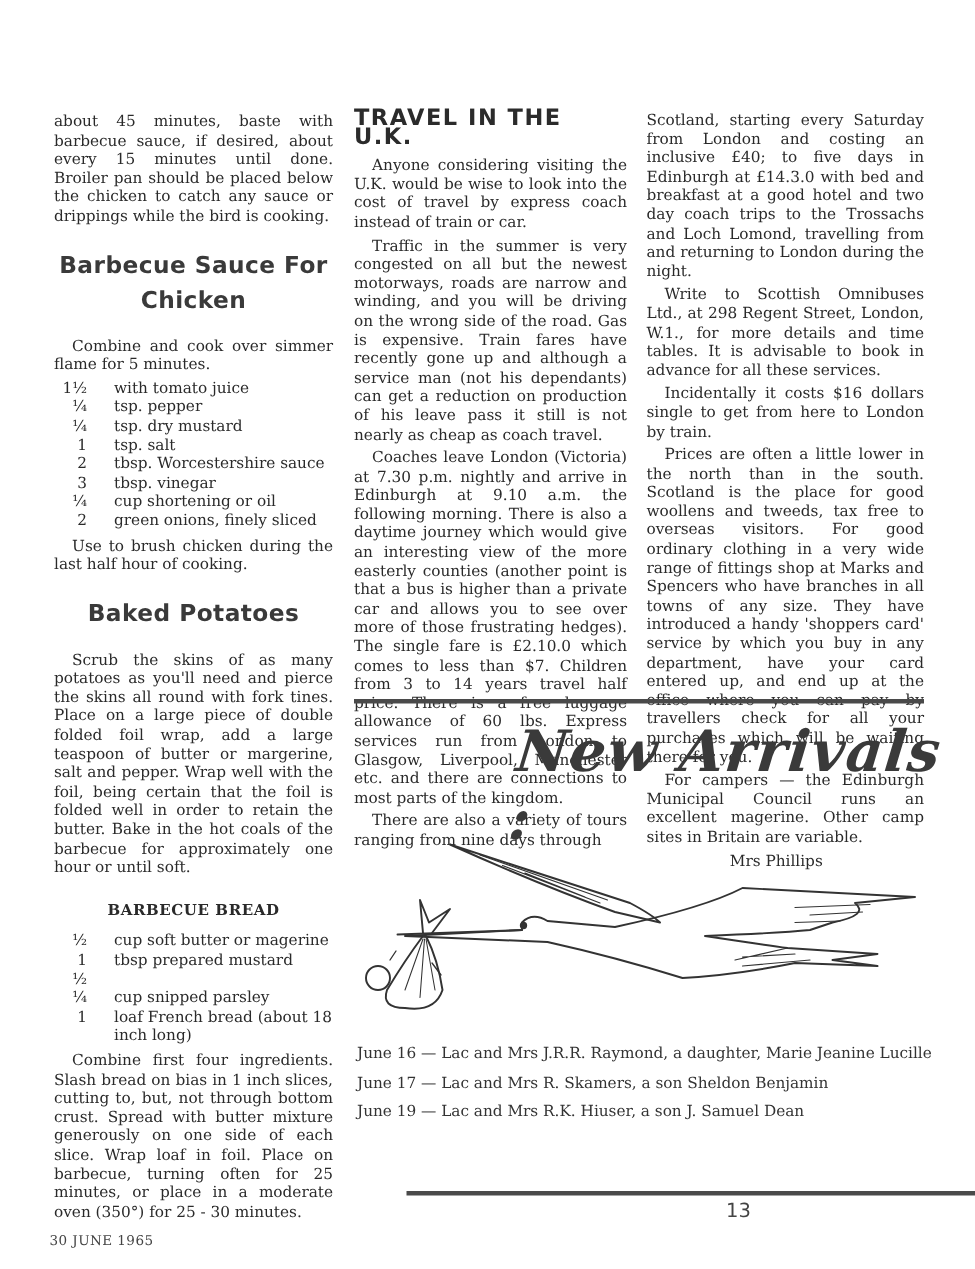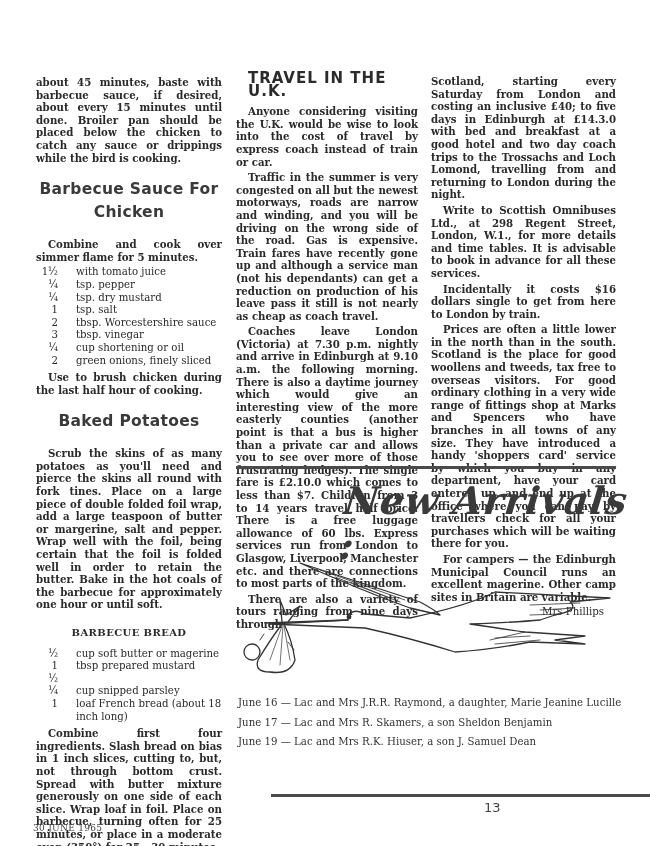--- a/index.html
+++ b/index.html
@@ -1,35 +1,35 @@
 <!DOCTYPE html>
 <html><head>
 <meta charset="utf-8">
 <style>
   html, body { margin: 0; padding: 0; background: #ffffff; }
   body { width: 650px; height: 846px; position: relative; overflow: hidden;
          font-family: "DejaVu Serif", "Liberation Serif", serif; color: #2a2a2a; }
   .col { position: absolute; font-size: 10.2px; line-height: 12.6px; text-align: justify; }
-  .col p { margin: 0 0 3px 0; text-indent: 12px; font-weight: bold; }
+  .col p { margin: 0 0 3px 0; text-indent: 12px; }
   .col p.noind { text-indent: 0; }
   #col1 { left: 36px; top: 76px; width: 186px; }
   #col2 { left: 236px; top: 72px; width: 182px; }
   #col3 { left: 431px; top: 75px; width: 185px; }
   .sans-head { font-family: "DejaVu Sans", "Liberation Sans", sans-serif; font-weight: 700;
                font-size: 15.5px; line-height: 23px; text-align: center; color: #3a3a3a;
                margin: 14px 0 14px 0; letter-spacing: 0.3px; }
   .travel-head { font-family: "DejaVu Sans", "Liberation Sans", sans-serif; font-weight: bold;
-                 font-size: 15px; letter-spacing: 1px; color: #2b2b2b; margin: 0 0 8px 12px; text-align: left; }
+                 font-size: 15px; letter-spacing: 1px; color: #2b2b2b; margin: 0 0 8px 0; text-align: left; }
   .bold-head { font-weight: bold; font-size: 10px; text-align: center; letter-spacing: 0.4px;
                margin: 16px 0 8px 0; color: #2a2a2a; }
   ul.ingr { list-style: none; margin: 0 0 4px 0; padding: 0; }
   ul.ingr li { display: flex; text-align: left; gap: 13px; }
   ul.ingr li .q { width: 22px; text-align: right; padding-right: 5px; flex: none; }
   ul.ingr li .t { flex: 1; }
-  .sig { text-align: right; margin-top: 1px; padding-right: 12px; }
+  .sig { text-align: center; margin-top: 1px; padding-right: 12px; }
   .rule { position: absolute; height: 3px; background: #4a4a4a; }
   #rule-top { left: 236px; top: 466px; width: 380px; }
   #rule-bottom { left: 271px; top: 794px; width: 379px; }
   #arrivals-title { position: absolute; left: 342px; top: 478px; font-family: "DejaVu Serif", serif;
                     font-style: italic; font-weight: bold; font-size: 38px; color: #3a3a3a; letter-spacing: 1px;
                     transform: skewX(-6deg); }
   #stork { position: absolute; left: 240px; top: 560px; width: 400px; height: 130px; }
   #births { position: absolute; left: 238px; top: 693px; width: 410px; font-size: 10.2px; line-height: 19.5px; color: #333; }
   #births div { white-space: nowrap; }
   #footer-date { position: absolute; left: 33px; top: 791px; font-size: 9px; color: #444; letter-spacing: 0.3px; margin-top: 32px; }

